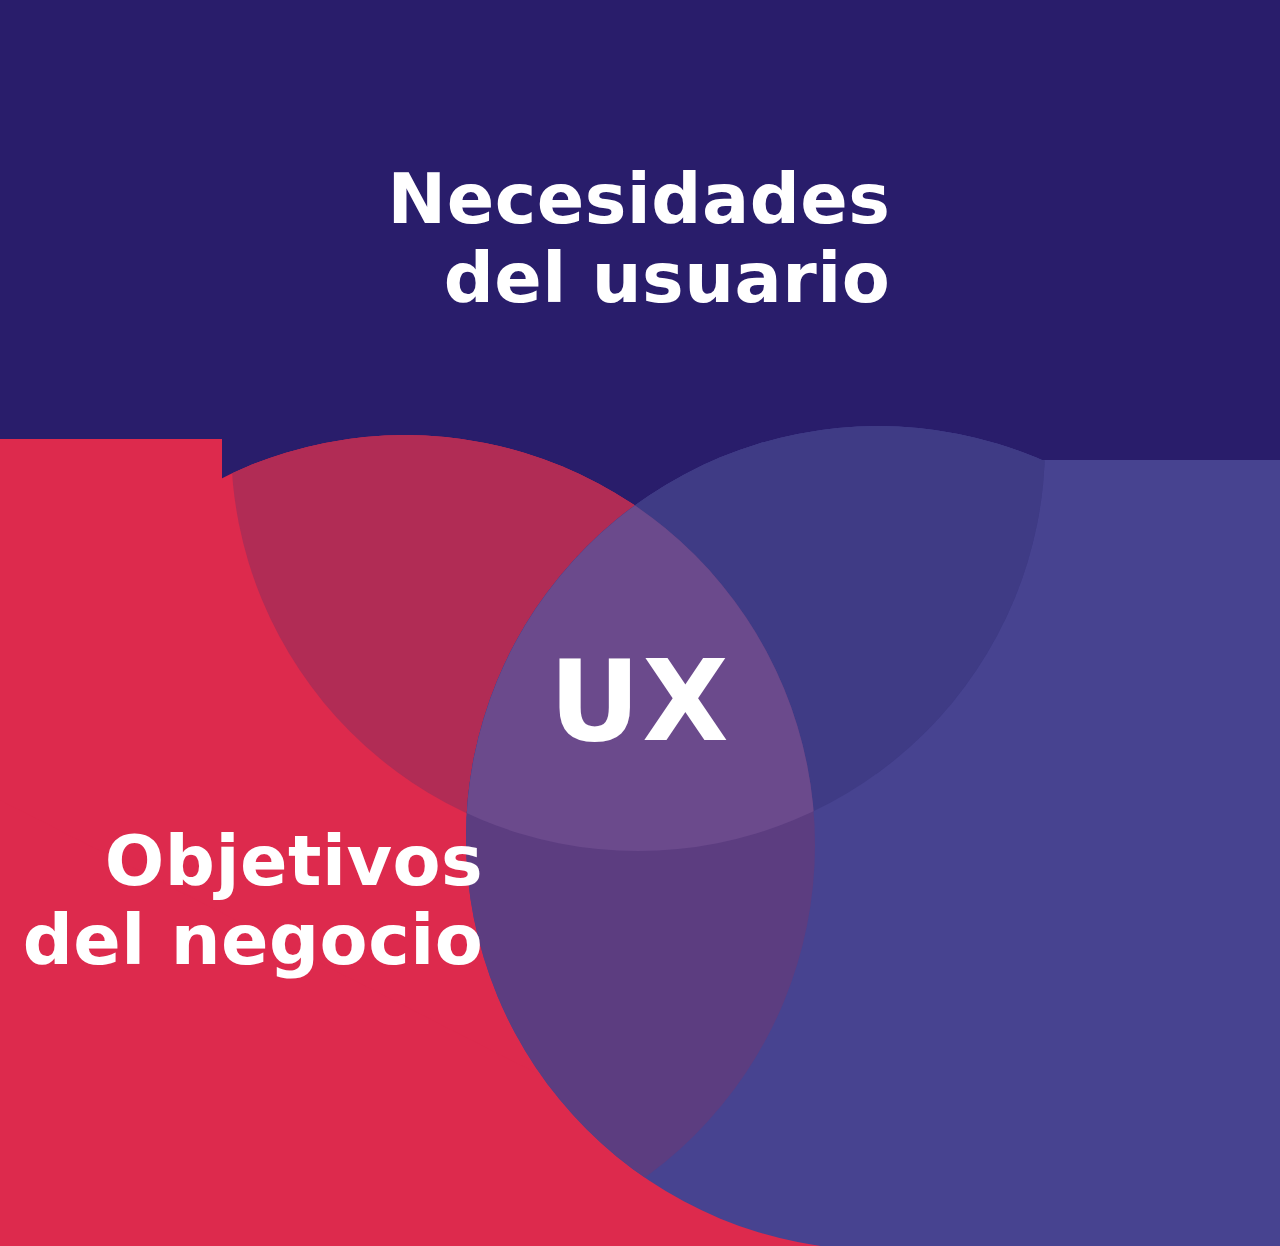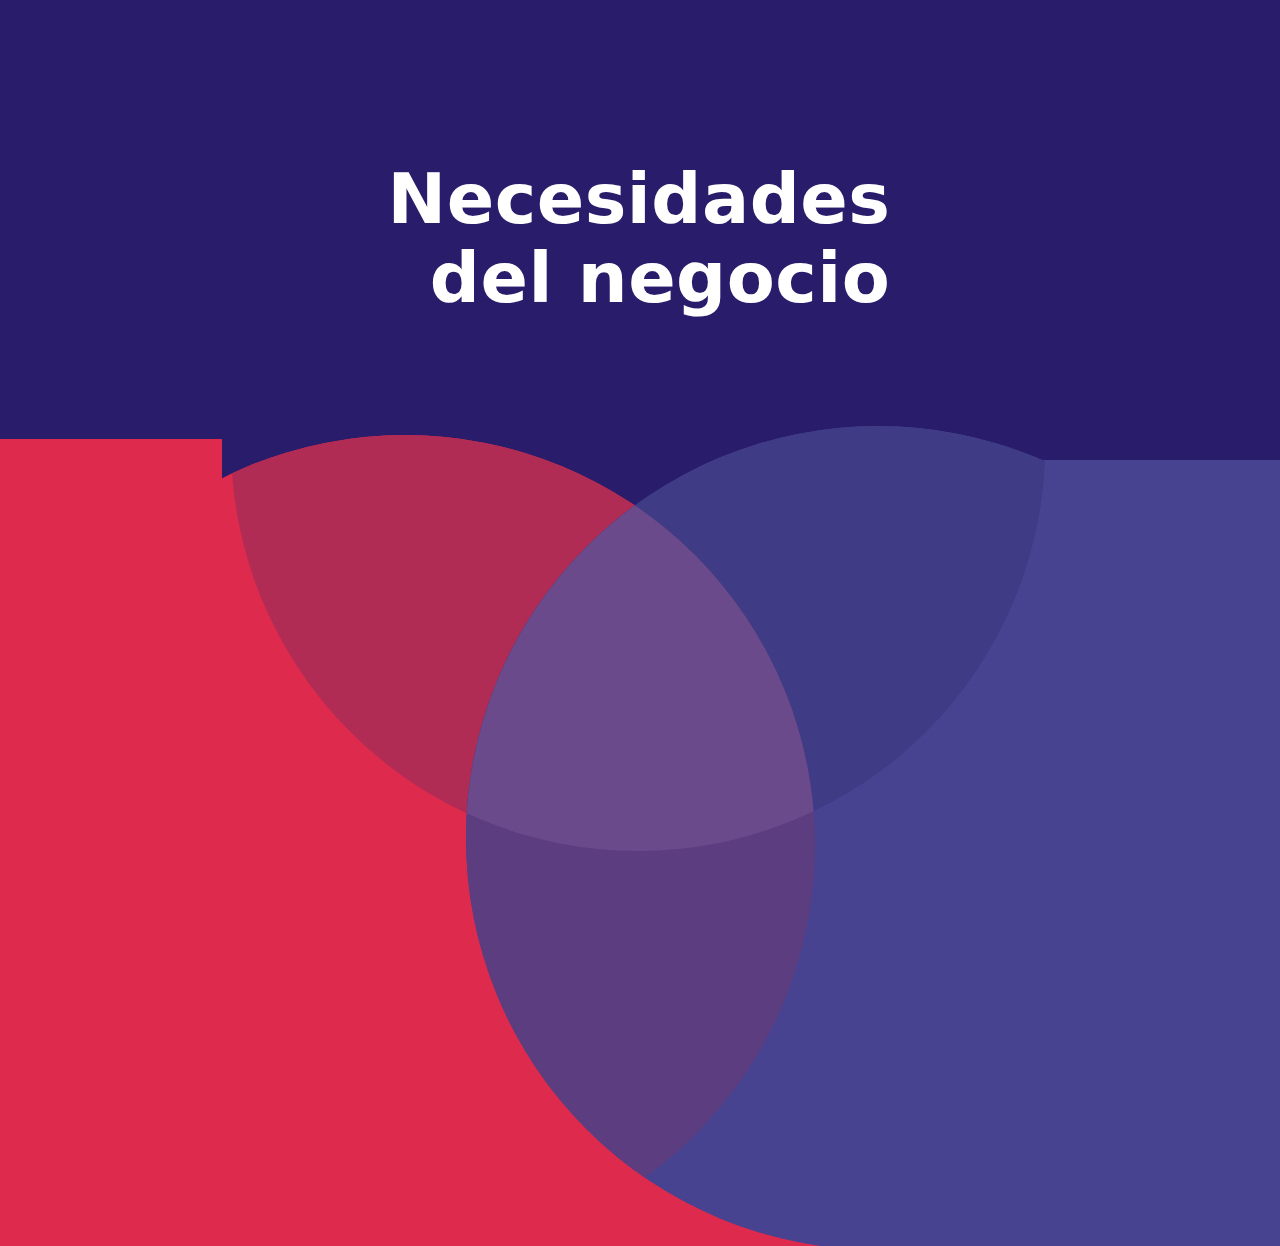--- a/index.html
+++ b/index.html
@@ -72,19 +72,24 @@
       <circle cx="405" cy="845" r="410" fill="#5C3D80"></circle>
 
       <g clip-path="url(#clipNavy)">
         <circle cx="405" cy="845" r="410" fill="#6B4A8C"></circle>
       </g>
     </g>
   </svg>
 
   <div class="label" style="left:639px; top:160px;">
     <span class="line">Necesidades</span>
+    <span class="line">del usuario</span>
+  </div>
+
+  <div class="label label-center" style="left:640px; top:645px;">UX</div>
+
+  <div class="label" style="left:253px; top:822px;">
+    <span class="line">Objetivos</span>
     <span class="line">del negocio</span>
   </div>
-
-
 
 
 </div>
 
 </body></html>

